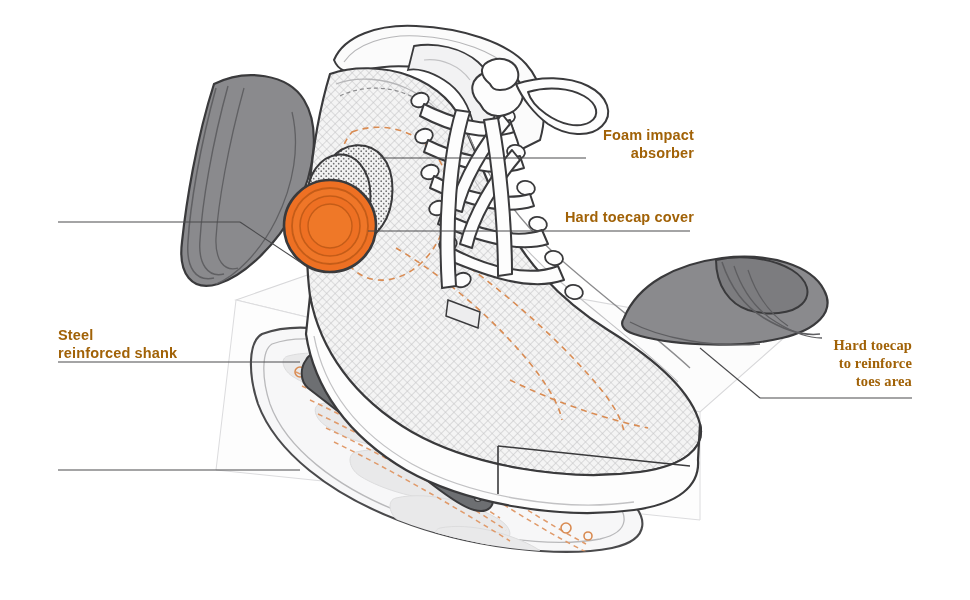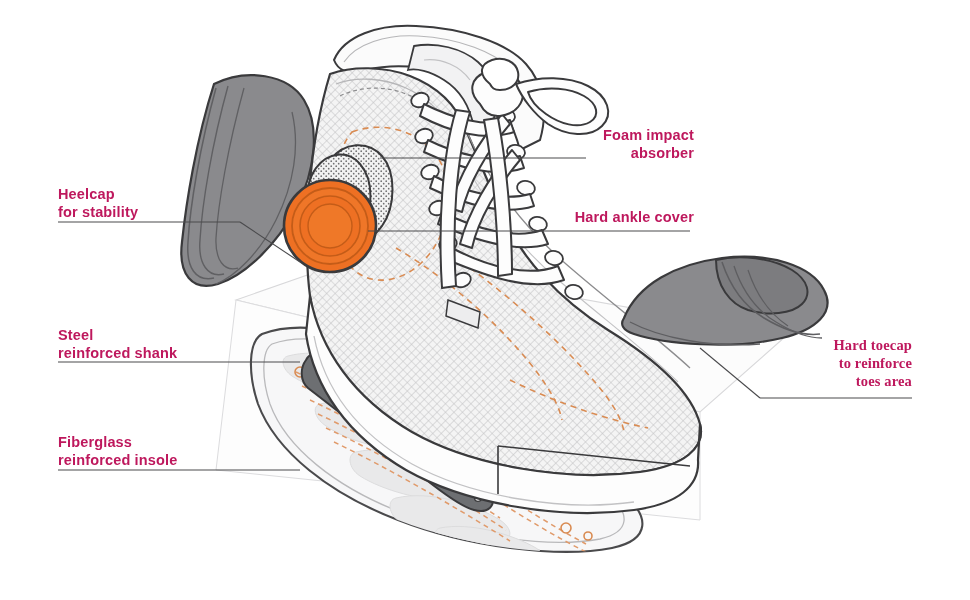--- a/index.html
+++ b/index.html
@@ -27,21 +27,21 @@
     left: 0;
     width: 970px;
     height: 600px;
   }
   .callout-label {
     position: absolute;
     font-family: "Liberation Sans", sans-serif;
     font-weight: bold;
     font-size: 14.5px;
     line-height: 18px;
-    color: #be185d;
+    color: #a16207;
     letter-spacing: 0.15px;
     white-space: pre-line;
   }
   .callout-label.align-right { text-align: right; }
   .callout-label.align-left { text-align: left; }
 </style>
 </head>
 <body>
 
 <div id="diagram-root">
@@ -258,28 +258,24 @@
       <line x1="58" y1="362" x2="300" y2="362"></line>
       <line x1="58" y1="470" x2="300" y2="470"></line>
       <line x1="912" y1="398" x2="760" y2="398"></line>
       <line x1="760" y1="398" x2="700" y2="348"></line>
     </g>
   </svg>
 
   <div class="callout-label align-right" style="left:596px; top:126px; width:98px;">Foam impact
 absorber</div>
 
-  <div class="callout-label align-right" style="left:556px; top:208px; width:138px;">Hard ankle cover</div>
-
-  <div class="callout-label align-left" style="left:58px; top:185px; width:140px;">Heelcap
-for stability</div>
+  <div class="callout-label align-right" style="left:556px; top:208px; width:138px;">Hard toecap cover</div>
+
 
   <div class="callout-label align-left" style="left:58px; top:326px; width:170px;">Steel
 reinforced shank</div>
 
-  <div class="callout-label align-left" style="left:58px; top:433px; width:170px;">Fiberglass
-reinforced insole</div>
 
   <div class="callout-label align-right" style="left:810px; top:336px; width:102px;font-family:Liberation Serif, serif;">Hard toecap
 to reinforce
 toes area</div>
 
 </div>
 
 </body></html>

